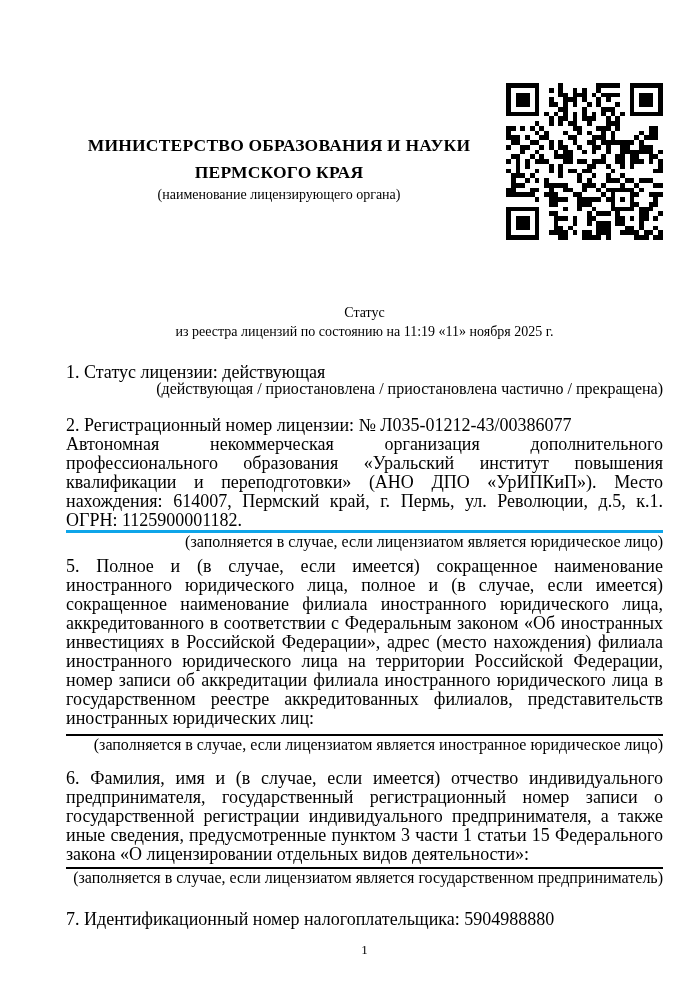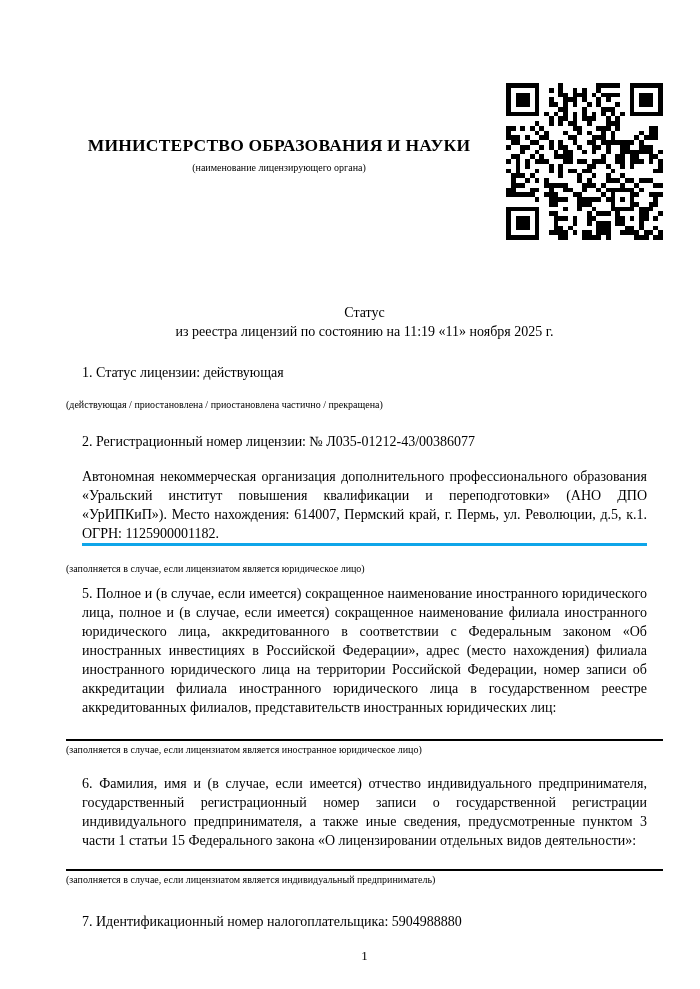--- a/index.html
+++ b/index.html
@@ -11,29 +11,29 @@
     background: #ffffff;
     color: #000;
     font-family: "Liberation Serif", "DejaVu Serif", serif;
     padding: 83px 37px 0 66px;
     overflow: hidden;
     border-radius: 13px;
   }
   .header-row { display: flex; align-items: flex-start; height: 158px; }
   .ministry { flex: 1 1 auto; text-align: center; margin-top: 49px; padding-right: 14px; }
   .ministry-name { font-weight: bold; font-size: 17.5px; line-height: 27px; letter-spacing: 0.2px; }
-  .ministry-caption { font-size: 10px; line-height: 14px; margin-top: 2px; }
+  .ministry-caption { font-size: 14px; line-height: 14px; margin-top: 2px; }
   .qr-box { flex: 0 0 157px; width: 157px; height: 157px; }
   .qr-box svg { width: 157px; height: 157px; display: block; shape-rendering: crispEdges; }
 
   .doc-title { text-align: center; margin-top: 62px; font-size: 14px; line-height: 19px; }
 
-  .item { font-size: 14px; line-height: 19px; margin: 16px; }
+  .item { font-size: 18px; line-height: 19px; margin: 0; }
   .just { text-align: justify; }
-  .small-caption { text-align: left; font-size: 10px; line-height: 14px; }
+  .small-caption { text-align: right; font-size: 16px; line-height: 14px; }
 
   .mt-item1 { margin-top: 22px; }
   .mt-item2 { margin-top: 20px; }
   .mt-item3 { margin-top: 15px; }
   .mt-item4 { margin-top: 9px; }
   .mt-item5 { margin-top: 8px; }
   .mt-item6 { margin-top: 17px; }
   .mt-item7 { margin-top: 25px; }
 
   .value-underlined { border-bottom: 3px solid #0ea5e9; }
@@ -45,20 +45,21 @@
   .page-number { text-align: center; font-size: 13px; line-height: 17px; margin-top: 12px; }
 </style>
 </head>
 <body>
 
 <div class="page">
 
   <div class="header-row">
     <div class="ministry">
       <div class="ministry-name">МИНИСТЕРСТВО ОБРАЗОВАНИЯ И НАУКИ</div>
+      <div class="ministry-name">ПЕРМСКОГО КРАЯ</div>
       <div class="ministry-caption">(наименование лицензирующего органа)</div>
     </div>
     <div class="qr-box">
       <svg id="qr-svg" xmlns="http://www.w3.org/2000/svg" viewBox="0 0 33 33">
           <rect x="0" y="0" width="1" height="1" fill="#000"></rect>
           <rect x="1" y="0" width="1" height="1" fill="#000"></rect>
           <rect x="2" y="0" width="1" height="1" fill="#000"></rect>
           <rect x="3" y="0" width="1" height="1" fill="#000"></rect>
           <rect x="4" y="0" width="1" height="1" fill="#000"></rect>
           <rect x="5" y="0" width="1" height="1" fill="#000"></rect>
@@ -572,20 +573,20 @@
 
   <div>
     <p class="item just mt-item5">5. Полное и (в случае, если имеется) сокращенное наименование иностранного юридического лица, полное и (в случае, если имеется) сокращенное наименование филиала иностранного юридического лица, аккредитованного в соответствии с Федеральным законом «Об иностранных инвестициях в Российской Федерации», адрес (место нахождения) филиала иностранного юридического лица на территории Российской Федерации, номер записи об аккредитации филиала иностранного юридического лица в государственном реестре аккредитованных филиалов, представительств иностранных юридических лиц:</p>
     <div class="fill-line h8"></div>
     <div class="small-caption cap-pad">(заполняется в случае, если лицензиатом является иностранное юридическое лицо)</div>
   </div>
 
   <div>
     <p class="item just mt-item6">6. Фамилия, имя и (в случае, если имеется) отчество индивидуального предпринимателя, государственный регистрационный номер записи о государственной регистрации индивидуального предпринимателя, а также иные сведения, предусмотренные пунктом 3 части 1 статьи 15 Федерального закона «О лицензировании отдельных видов деятельности»:</p>
     <div class="fill-line h5"></div>
-    <div class="small-caption cap-pad">(заполняется в случае, если лицензиатом является индивидуальный предприниматель)</div>
+    <div class="small-caption cap-pad">(заполняется в случае, если лицензиатом является государственном предприниматель)</div>
   </div>
 
   <p class="item mt-item7">7. Идентификационный номер налогоплательщика: 5904988880</p>
 
   <div class="page-number">1</div>
 
 </div>
 
 </body></html>

